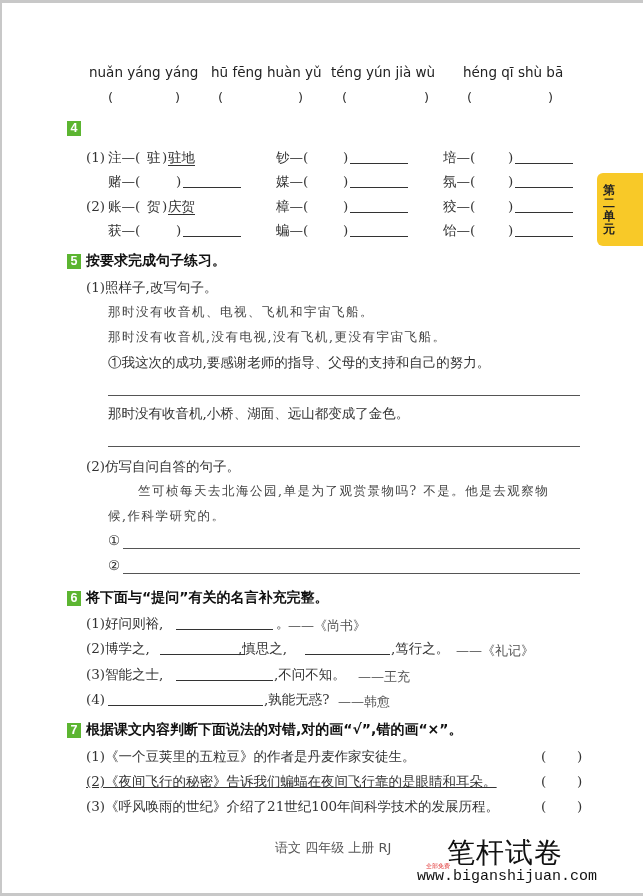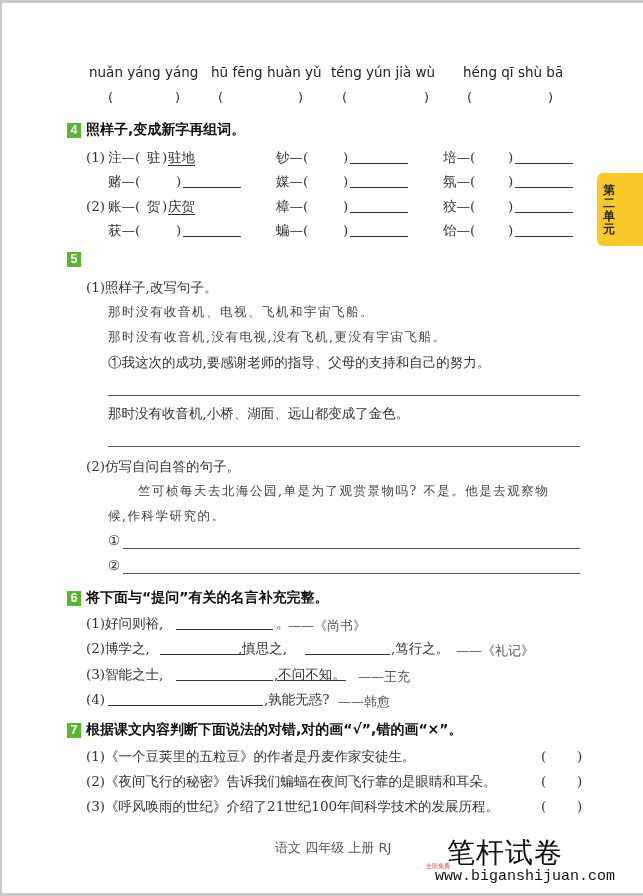--- a/index.html
+++ b/index.html
@@ -45,21 +45,20 @@
   <span class="abs paren" style="left:424px;top:90px;">)</span>
   <span class="abs paren" style="left:467px;top:90px;">(</span>
   <span class="abs paren" style="left:548px;top:90px;">)</span>
 </div>
 
 <div class="tab"></div>
 <div class="abs tab-text">第二单元</div>
 
 <div class="abs qhead" style="left:67px;top:121px;">
   <span class="qnum">4</span>
-  <span>照样子,变成新字再组词。</span>
 </div>
 
 <span class="abs line" style="left:86px;top:149px;">(1)</span>
 <span class="abs line" style="left:108px;top:149px;">注—(</span>
 <span class="abs line" style="left:147px;top:149px;">驻</span>
 <span class="abs line" style="left:162px;top:149px;">)</span>
 <span class="abs line ans" style="left:168px;top:149px;">驻地</span>
 
 <span class="abs line" style="left:276px;top:149px;">钞—(</span>
 <span class="abs line" style="left:343px;top:149px;">)</span>
@@ -102,20 +101,21 @@
 <span class="abs line" style="left:276px;top:222px;">蝙—(</span>
 <span class="abs line" style="left:343px;top:222px;">)</span>
 <span class="abs ul" style="left:350px;top:222px;width:58px;"></span>
 
 <span class="abs line" style="left:443px;top:222px;">饴—(</span>
 <span class="abs line" style="left:508px;top:222px;">)</span>
 <span class="abs ul" style="left:515px;top:222px;width:58px;"></span>
 
 <div class="abs qhead" style="left:67px;top:252px;">
   <span class="qnum">5</span>
+  <span>按要求完成句子练习。</span>
 </div>
 <span class="abs line" style="left:86px;top:279px;">(1)照样子,改写句子。</span>
 <span class="abs kai" style="left:108px;top:304px;">那时没有收音机、电视、飞机和宇宙飞船。</span>
 <span class="abs kai" style="left:108px;top:329px;">那时没有收音机,没有电视,没有飞机,更没有宇宙飞船。</span>
 <span class="abs line" style="left:108px;top:354px;">①我这次的成功,要感谢老师的指导、父母的支持和自己的努力。</span>
 <div class="rule" style="left:108px;top:395px;width:472px;"></div>
 <span class="abs line" style="left:108px;top:405px;">那时没有收音机,小桥、湖面、远山都变成了金色。</span>
 <div class="rule" style="left:108px;top:446px;width:472px;"></div>
 
 <span class="abs line" style="left:86px;top:458px;">(2)仿写自问自答的句子。</span>
@@ -138,40 +138,40 @@
 
 <span class="abs line" style="left:86px;top:640px;">(2)博学之,</span>
 <span class="abs ul" style="left:160px;top:640px;width:85px;"></span>
 <span class="abs line" style="left:238px;top:640px;">,慎思之,</span>
 <span class="abs ul" style="left:305px;top:640px;width:85px;"></span>
 <span class="abs line" style="left:391px;top:640px;">,笃行之。</span>
 <span class="abs src" style="left:456px;top:642px;">——《礼记》</span>
 
 <span class="abs line" style="left:86px;top:666px;">(3)智能之士,</span>
 <span class="abs ul" style="left:176px;top:666px;width:97px;"></span>
-<span class="abs line" style="left:274px;top:666px;text-decoration:underline;">,不问不知。</span>
+<span class="abs line" style="left:274px;top:666px;">,不问不知。</span>
 <span class="abs src" style="left:358px;top:668px;">——王充</span>
 
 <span class="abs line" style="left:86px;top:691px;">(4)</span>
 <span class="abs ul" style="left:108px;top:691px;width:155px;"></span>
 <span class="abs line" style="left:264px;top:691px;">,孰能无惑?</span>
 <span class="abs src" style="left:338px;top:693px;">——韩愈</span>
 
 <div class="abs qhead" style="left:67px;top:721px;">
   <span class="qnum">7</span>
   <span>根据课文内容判断下面说法的对错,对的画“√”,错的画“×”。</span>
 </div>
 <span class="abs line" style="left:86px;top:748px;">(1)《一个豆荚里的五粒豆》的作者是丹麦作家安徒生。</span>
 <span class="abs line" style="left:541px;top:748px;">(</span>
 <span class="abs line" style="left:577px;top:748px;">)</span>
 
-<span class="abs line" style="left:86px;top:773px;">(2)《夜间飞行的秘密》告诉我们蝙蝠在夜间飞行靠的是眼睛和耳朵。</span>
+<span class="abs line" style="left:86px;top:773px;text-decoration:underline;">(2)《夜间飞行的秘密》告诉我们蝙蝠在夜间飞行靠的是眼睛和耳朵。</span>
 <span class="abs line" style="left:541px;top:773px;">(</span>
 <span class="abs line" style="left:577px;top:773px;">)</span>
 
 <span class="abs line" style="left:86px;top:798px;">(3)《呼风唤雨的世纪》介绍了21世纪100年间科学技术的发展历程。</span>
 <span class="abs line" style="left:541px;top:798px;">(</span>
 <span class="abs line" style="left:577px;top:798px;">)</span>
 
 <span class="abs footer-txt" style="left:275px;top:839px;">语文 四年级 上册 RJ</span>
 <span class="abs brand" style="left:447px;top:834px;">笔杆试卷</span>
 <span class="abs brand-tag" style="left:426px;top:862px;">全部免费</span>
-<span class="abs brand-url" style="left:417px;top:868px;margin-left:18px;">www.biganshijuan.com</span>
+<span class="abs brand-url" style="left:417px;top:868px;">www.biganshijuan.com</span>
 
 </body></html>

